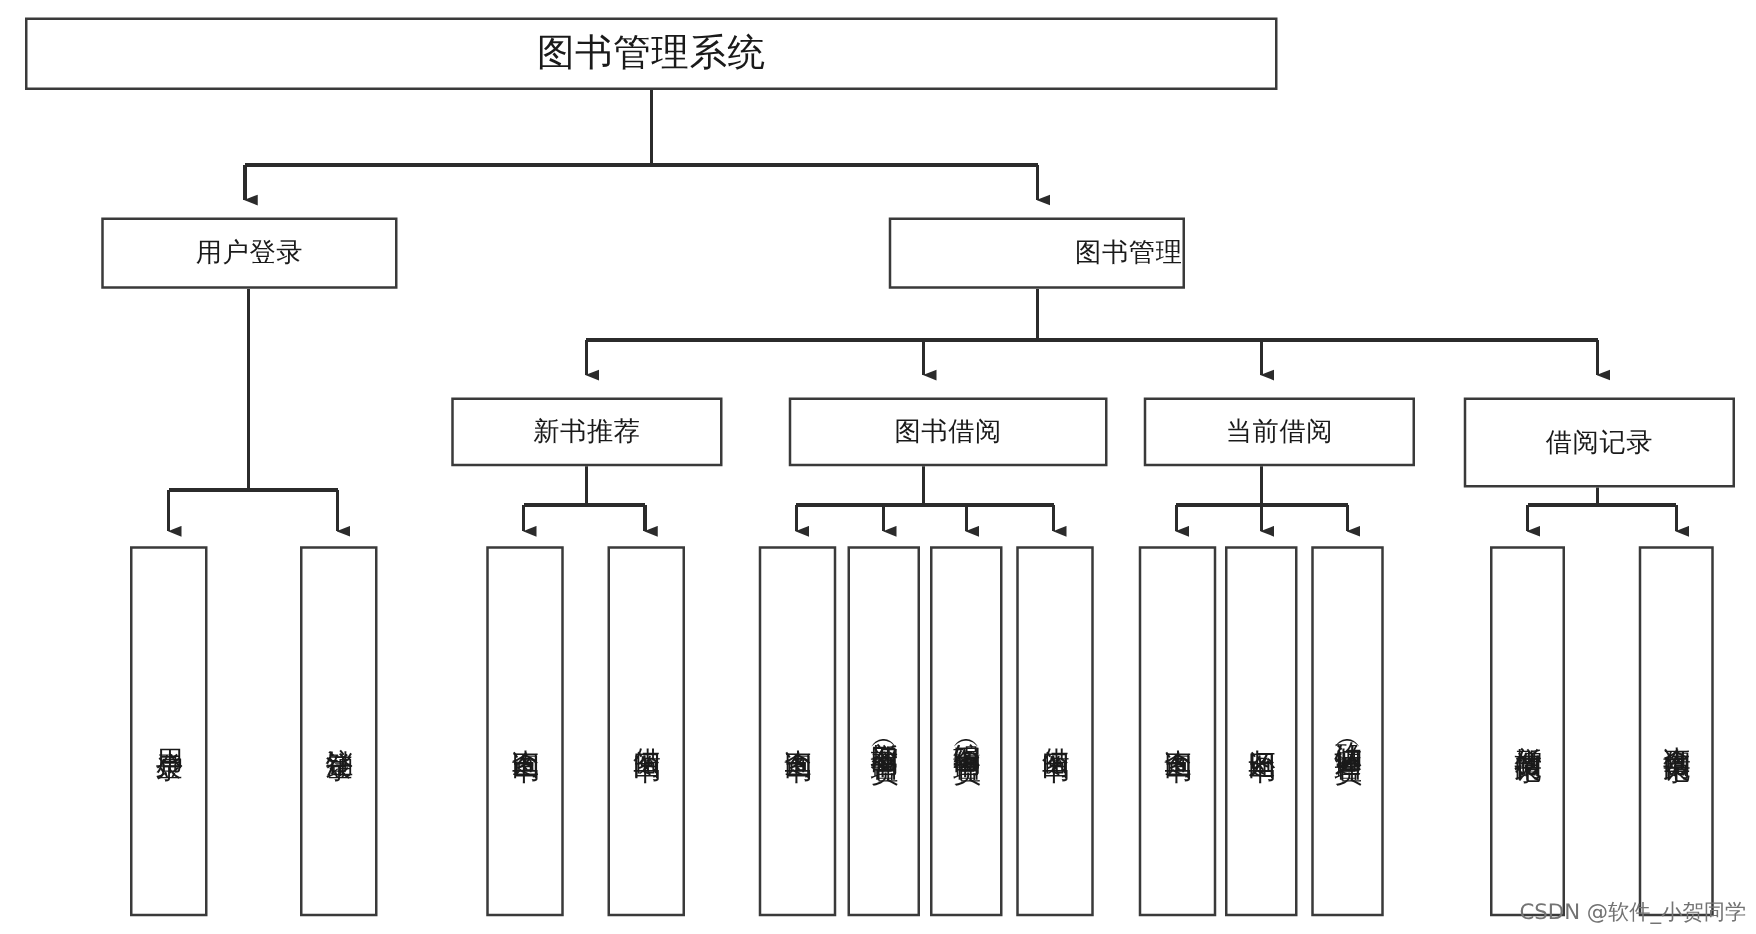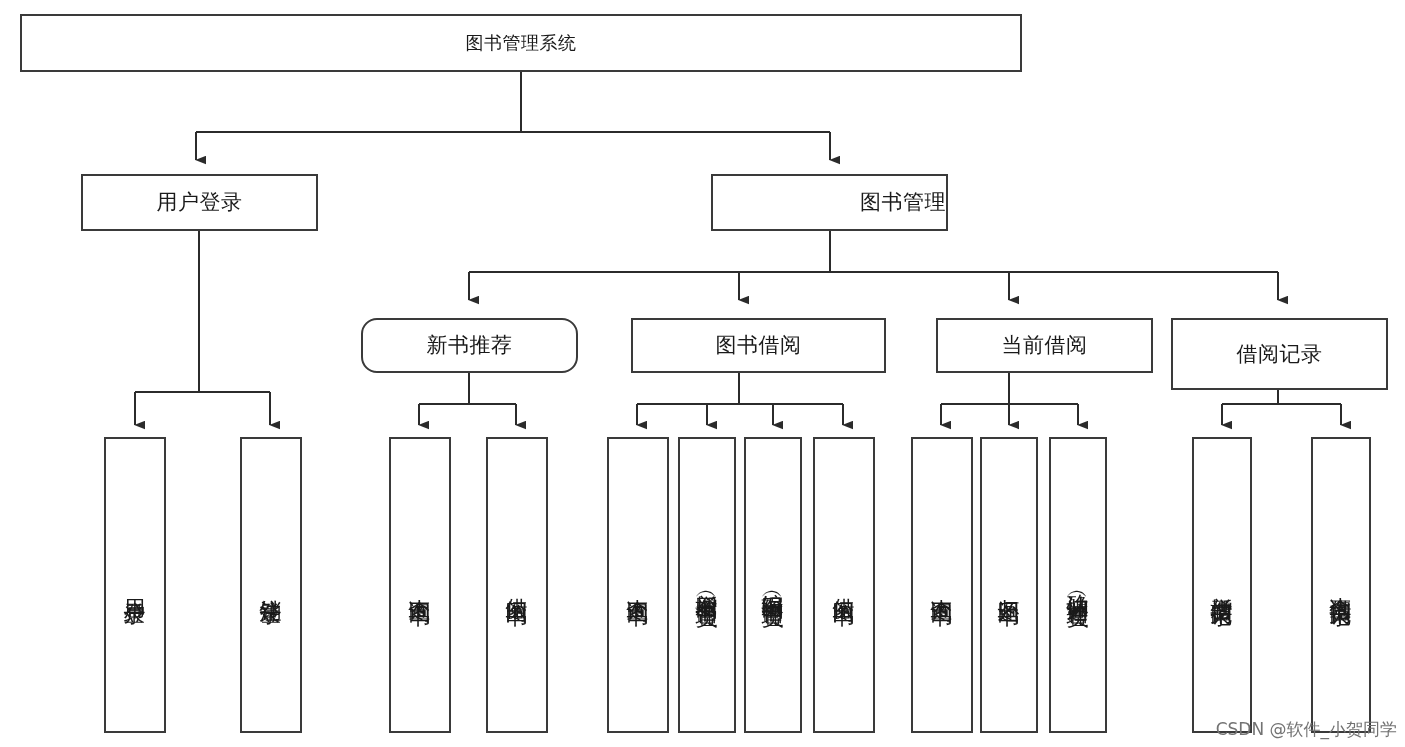--- a/index.html
+++ b/index.html
@@ -40,21 +40,21 @@
     display: block;
     text-align: center;
     line-height: 1.18;
     white-space: pre;
   }
   .node.horizontal .node-label {
     font-size: 21px;
     letter-spacing: 0.5px;
   }
   .node.root .node-label {
-    font-size: 18px;
+    font-size: 30px;
   }
   .node.vertical {
     align-items: center;
     justify-content: center;
     padding: 6px 0;
   }
   .node.vertical .node-label {
     writing-mode: vertical-rl;
     text-orientation: upright;
     font-size: 22px;
@@ -133,29 +133,29 @@
   </div>
 
   <div class="node horizontal" style="left:81px; top:174px; width:237px; height:57px;">
     <span class="node-label">用户登录</span>
   </div>
 
   <div class="node horizontal" style="left:711px; top:174px; width:237px; height:57px;justify-content:flex-end;">
     <span class="node-label">图书管理</span>
   </div>
 
-  <div class="node horizontal" style="left:361px; top:318px; width:217px; height:55px;border-radius:16px;">
+  <div class="node horizontal" style="left:361px; top:318px; width:217px; height:55px;">
     <span class="node-label">新书推荐</span>
   </div>
 
   <div class="node horizontal" style="left:631px; top:318px; width:255px; height:55px;">
     <span class="node-label">图书借阅</span>
   </div>
 
-  <div class="node horizontal" style="left:936px; top:318px; width:217px; height:55px;">
+  <div class="node horizontal" style="left:915px; top:318px; width:217px; height:55px;">
     <span class="node-label">当前借阅</span>
   </div>
 
   <div class="node horizontal" style="left:1171px; top:318px; width:217px; height:72px;">
     <span class="node-label">借阅记录</span>
   </div>
 
   <div class="node vertical" style="left:104px; top:437px; width:62px; height:296px;">
     <span class="node-label">用户登录</span>
   </div>

